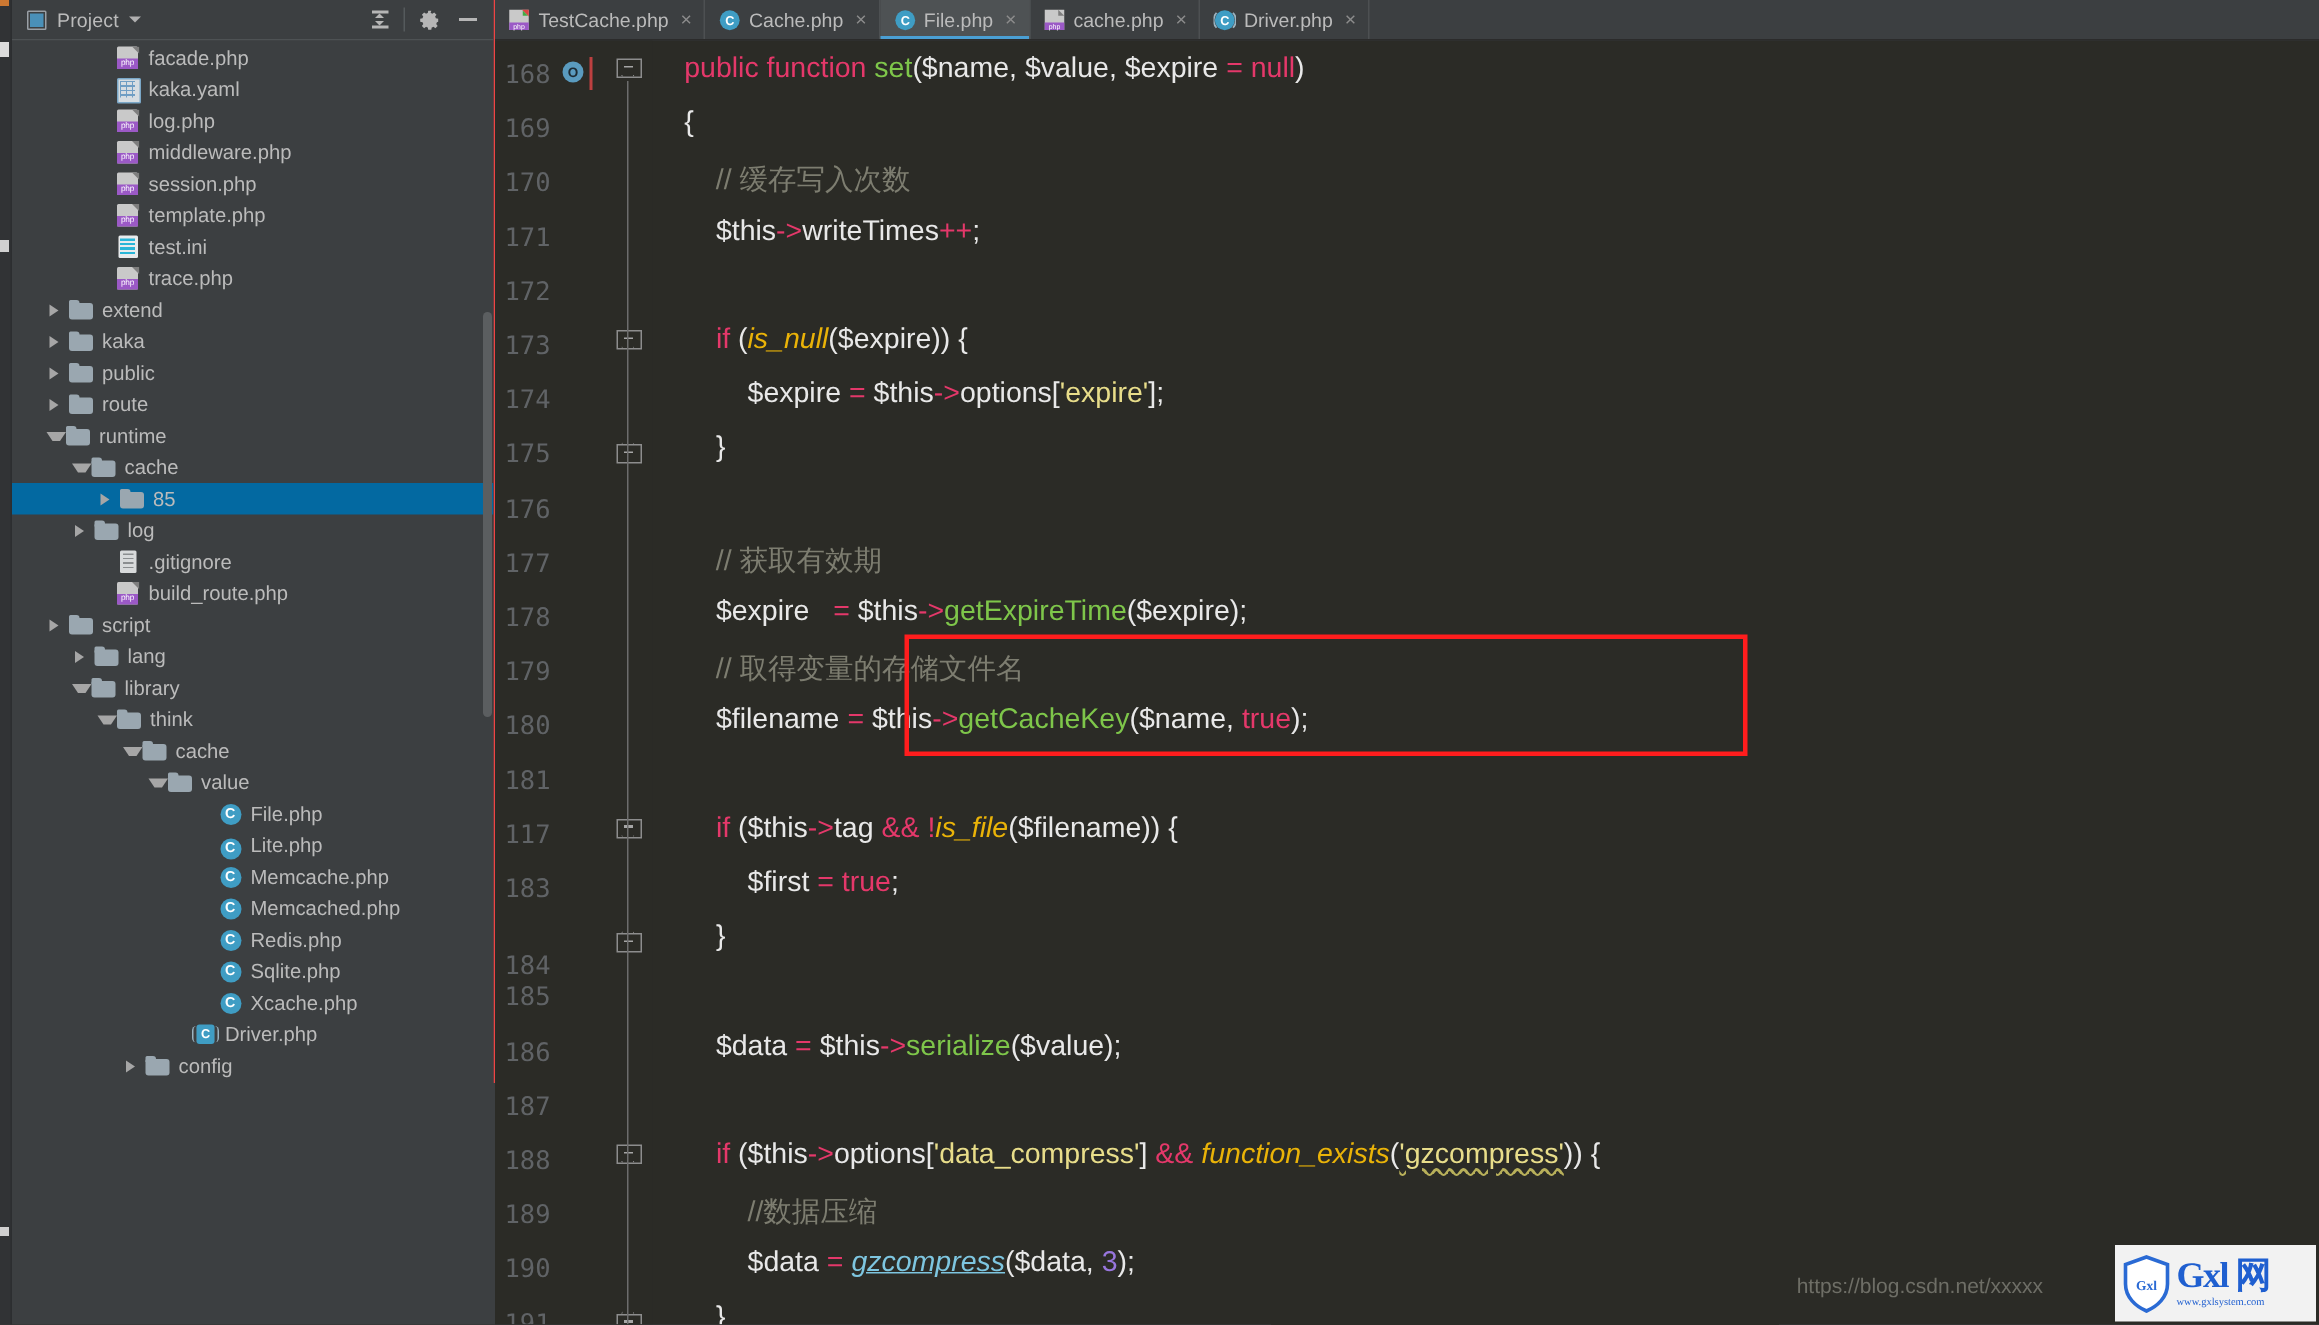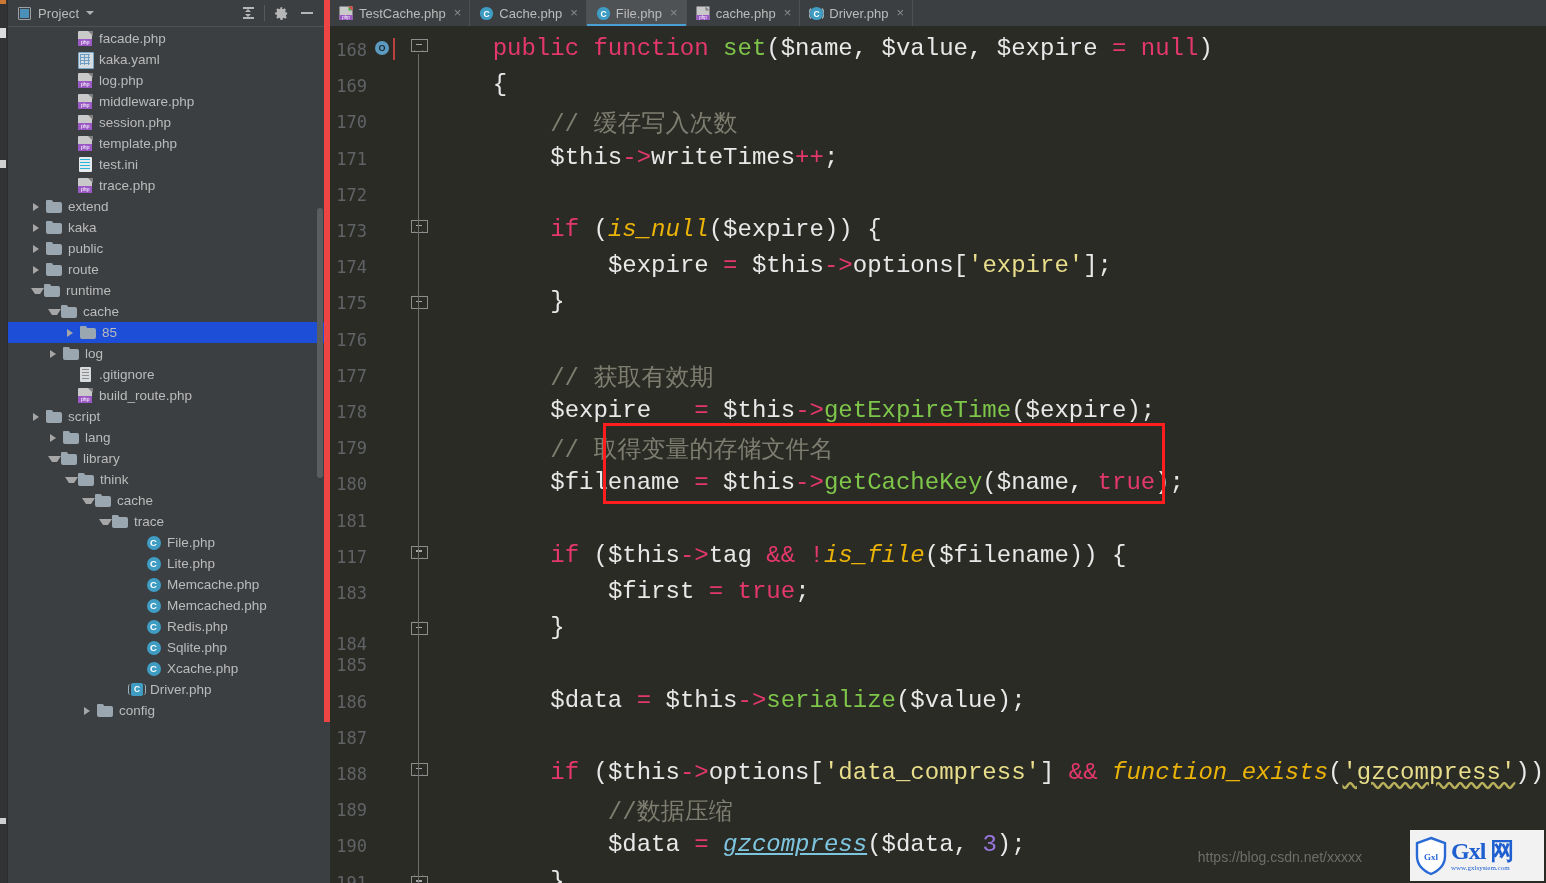--- a/index.html
+++ b/index.html
@@ -15,21 +15,21 @@
   .edge-strip{
     width:8px; height:883px; background:#313335; flex:0 0 8px;
     border-right:1px solid #2c2e30; position:relative;
   }
   .edge-strip .mark{ position:absolute; left:0; width:6px; background:#cc7832; }
 
   
   .sidebar{
     width:322px; flex:0 0 322px; height:722px; background:#3c3f41;
     display:flex; flex-direction:column; position:relative;
-    border-right:6px solid #ef4444;
+    border-right:1px solid #ef4444;
   }
   .tool-header{
     height:27px; flex:0 0 27px; background:#3c3f41;
     display:flex; align-items:center; padding:0 4px 0 10px;
     border-bottom:1px solid #4e5254;
   }
   .tool-header .th-left{ display:flex; align-items:center; gap:7px; flex:1; }
   .th-title{ color:#bbbbbb; font-size:13px; letter-spacing:.1px; }
   .win-icon{
     width:13px;height:13px;border:1px solid #9aa0a6; border-radius:1px;
@@ -54,21 +54,21 @@
   .minus-ic{ width:12px;height:2px;background:#b6b6b6; }
 
   .tree{
     flex:1; overflow:hidden; position:relative; padding-top:1px;
     background:#3c3f41;
   }
   .row{
     height:21px; display:flex; align-items:center; white-space:nowrap;
     font-size:13.5px; color:#bbbbbb; position:relative; padding-right:4px;
   }
-  .row.sel{ background:#1d4ed8; }
+  .row.sel{ background:#0369a1; }
   .tw{ width:13px; height:21px; flex:0 0 13px; display:flex;align-items:center;justify-content:center; }
   .tw.r{ width:0;height:0;border-top:4.5px solid transparent;border-bottom:4.5px solid transparent;
       border-left:6px solid #a6a6a6; margin-left:3px; }
   .tw.d{ width:0;height:0;border-left:4.5px solid transparent;border-right:4.5px solid transparent;
       border-top:6px solid #a6a6a6; margin-left:1px; }
   .tw.none{ }
   .ico{ width:17px;height:17px;flex:0 0 17px; margin-right:5px; position:relative; }
   .lbl{ line-height:21px; }
 
   
@@ -166,22 +166,22 @@
      clip-path:polygon(50% 0,100% 100%,0 100%); }
 
   .override-ic{ position:absolute; width:14px;height:14px;border-radius:50%;
      background:#5a9bbf; }
   .override-ic:after{ content:"O"; position:absolute;left:0;top:0;right:0;bottom:0;
      color:#1d2b33; font-size:9px; line-height:14px; text-align:center; font-weight:bold;
      font-family:"Liberation Sans",sans-serif; }
   .caret{ position:absolute; width:2px; background:#bd4040; }
 
   .code{ position:absolute; left:105px; top:0; right:0; bottom:0; }
-  .cl{ position:absolute; left:0; white-space:pre; font-size:24px;
-     font-family:Liberation Mono, monospace; letter-spacing:0px; }
+  .cl{ position:absolute; left:0; white-space:pre; font-size:19px;
+     font-family:Liberation Sans, sans-serif; letter-spacing:0px; }
 
   
   .kw{ color:#e4386a; }
   .fn{ color:#7ec64a; }
   .var{ color:#e8e8e8; }
   .pl{ color:#e8e8e8; }
   .op{ color:#e4386a; }
   .str{ color:#e8dd8a; }
   .cmt{ color:#7d7d70; }
   .num{ color:#9876dd; }
@@ -370,28 +370,28 @@
           <span class="lbl">think</span>
         </div>
         <div class="row" style="padding-left: 73px;">
           <span class="tw d"></span>
           <span class="ico ic-folder"></span>
           <span class="lbl">cache</span>
         </div>
         <div class="row" style="padding-left: 90px;">
           <span class="tw d"></span>
           <span class="ico ic-folder"></span>
-          <span class="lbl">trace</span>
+          <span class="lbl">value</span>
         </div>
         <div class="row" style="padding-left: 124px;">
           <span class="tw none"></span>
           <span class="ico ic-class"></span>
           <span class="lbl">File.php</span>
         </div>
-        <div class="row" style="padding-left: 124px;">
+        <div class="row" style="padding-left: 124px; align-items: flex-end;">
           <span class="tw none"></span>
           <span class="ico ic-class"></span>
           <span class="lbl">Lite.php</span>
         </div>
         <div class="row" style="padding-left: 124px;">
           <span class="tw none"></span>
           <span class="ico ic-class"></span>
           <span class="lbl">Memcache.php</span>
         </div>
         <div class="row" style="padding-left: 124px;">

